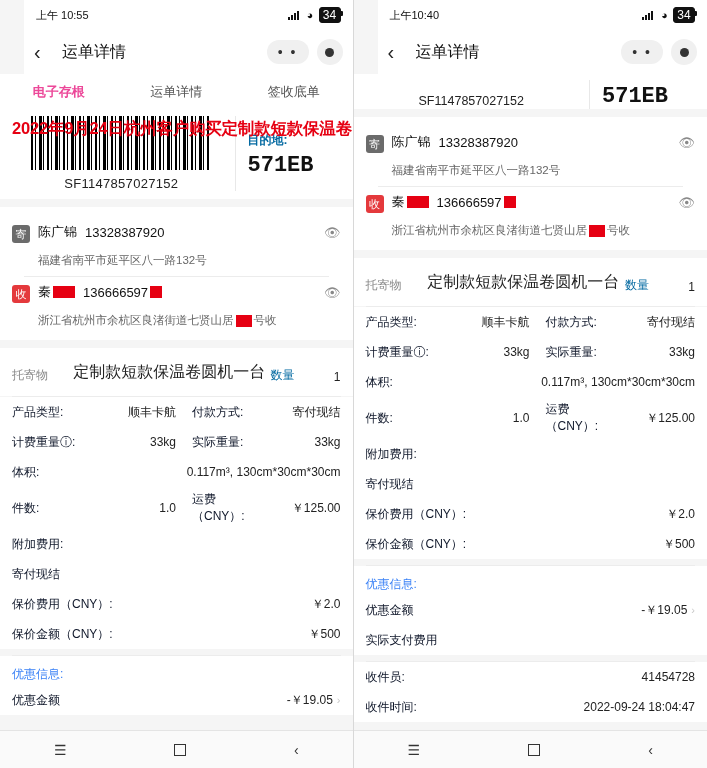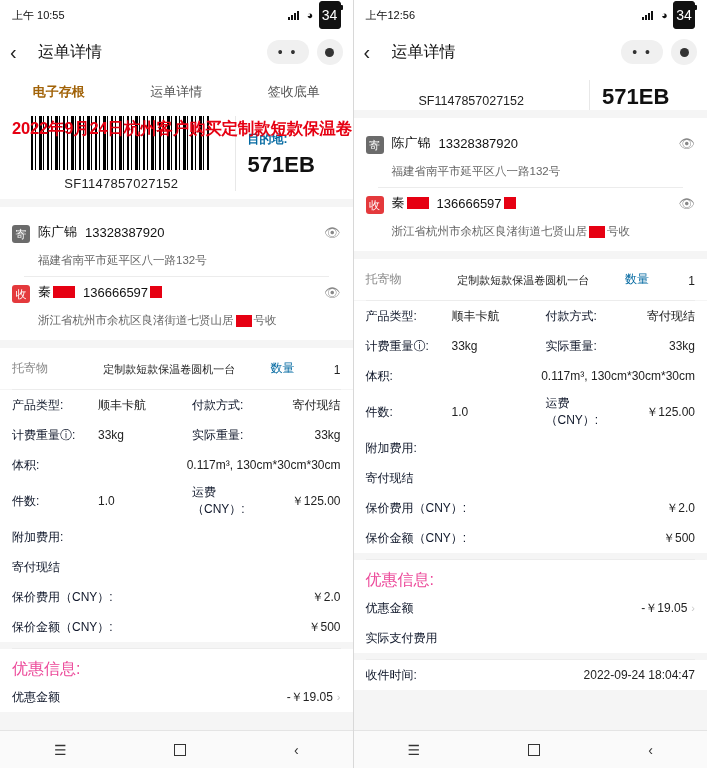--- a/index.html
+++ b/index.html
@@ -9,20 +9,21 @@
     font-family: "Liberation Sans", sans-serif;
     overflow: hidden;
   }
   .screens { display: flex; width: 707px; height: 768px; }
   .screen {
     width: 353.5px; height: 768px;
     background: #f5f5f5;
     position: relative;
     overflow: hidden;
     border-right: 1px solid #d8d8d8;
+    padding-left: 24px;
   }
   .screen:last-child { border-right: none; }
 
   
   .statusbar {
     height: 30px;
     background: #fff;
     display: flex;
     align-items: center;
     padding: 0 12px;
@@ -35,23 +36,23 @@
   .ico-signal { display: inline-block; width: 14px; height: 10px; position: relative; }
   .ico-signal i {
     position: absolute; bottom: 0; width: 2px; background: #111;
   }
   .ico-signal i:nth-child(1){ left:0; height:3px; }
   .ico-signal i:nth-child(2){ left:3px; height:5px; }
   .ico-signal i:nth-child(3){ left:6px; height:7px; }
   .ico-signal i:nth-child(4){ left:9px; height:9px; }
   .ico-wifi { font-size: 11px; line-height: 1; color: #111; }
   .battery {
-    width: 22px; height: 28px; border: 1px solid #111; border-radius: 3px;
+    width: 22px; height: 16px; border: 1px solid #111; border-radius: 3px;
     position: relative; display: flex; align-items: center; justify-content: center;
-    font-size: 14px; color: #fff; background: #111;
+    font-size: 12px; color: #fff; background: #111;
   }
   .battery::after {
     content: ""; position: absolute; right: -3px; top: 3px;
     width: 2px; height: 5px; background: #111; border-radius: 0 1px 1px 0;
   }
 
   
   .navbar {
     height: 44px; background: #fff;
     display: flex; align-items: center;
@@ -74,39 +75,39 @@
   .circ .dot { width: 9px; height: 9px; border-radius: 50%; background: #333; }
 
   
   .content { position: absolute; top: 74px; left: 0; right: 0; bottom: 38px; overflow: hidden; }
 
   .tabs {
     background: #fff; display: flex; height: 36px; align-items: center;
     font-size: 13px; color: #555;
   }
   .tab { flex: 1; text-align: center; position: relative; }
-  .tab.active { color: #a16207; font-weight: bold; }
+  .tab.active { color: #ec4899; font-weight: bold; }
 
   .barcode-row { display: flex; background: #fff; padding: 6px 0 8px 0; }
   .barcode-left { flex: 1 1 auto; display: flex; flex-direction: column; align-items: center; padding-left: 8px; }
   .barcode {
     width: 180px; height: 54px;
     background-image: repeating-linear-gradient(to right,
       #000 0px, #000 2px, #fff 2px, #fff 4px,
       #000 4px, #000 5px, #fff 5px, #fff 8px,
       #000 8px, #000 11px, #fff 11px, #fff 12px,
       #000 12px, #000 13px, #fff 13px, #fff 16px);
   }
   .barcode-num { font-size: 13px; color: #222; margin-top: 6px; letter-spacing: 0.3px; }
   .dest {
     flex: 0 0 118px; border-left: 1px solid #e8e8e8; padding: 2px 0 0 12px;
     display: flex; flex-direction: column; justify-content: center;
   }
   .dest-label { font-size: 12px; font-weight: bold; color: #0369a1; }
-  .dest-code { font-size: 22px; font-weight: bold; color: #111; margin-top: 4px; }
+  .dest-code { font-size: 22px; font-weight: bold; color: #111; margin-top: 4px; font-family: Liberation Mono, monospace; }
 
   .addr-block { padding: 10px 12px 4px 12px; background: #fff; }
   .addr-row { display: flex; align-items: flex-start; padding: 6px 0 8px 0; position: relative; }
   .tag {
     flex: 0 0 18px; width: 18px; height: 18px; border-radius: 3px;
     color: #fff; font-size: 11px; display: flex; align-items: center; justify-content: center;
     margin-top: 2px;
   }
   .tag.send { background: #6b6b6b; }
   .tag.recv { background: #e4393c; }
@@ -117,39 +118,39 @@
   .r-w22 { width: 22px; }
   .r-w16 { width: 16px; }
   .r-w12 { width: 12px; }
   .eye { flex: 0 0 18px; color: #888; font-size: 13px; margin-top: 2px; text-align: right; }
 
   .sep { height: 1px; background: #ececec; margin: 0 12px; }
   .gap { height: 8px; background: #f5f5f5; }
 
   .goods-row { display: flex; align-items: flex-end; padding: 12px; background: #fff; }
   .goods-label { flex: 0 0 56px; font-size: 12px; color: #888; }
-  .goods-value { flex: 1 1 auto; font-size: 11px; color: #222; text-align: center; line-height: 1.5; }
+  .goods-value { flex: 1 1 auto; font-size: 16px; color: #222; text-align: center; line-height: 1.5; }
   .goods-label2 { flex: 0 0 40px; font-size: 12px; color: #0369a1; text-align: left; }
   .goods-qty { flex: 0 0 30px; font-size: 12px; color: #222; text-align: right; }
 
   .kv-list { background: #fff; padding: 0 12px; }
   .kv {
     display: flex; align-items: center; min-height: 30px;
     font-size: 12px; padding: 4px 0;
   }
   .kv .k { color: #0f172a; }
   .kv .v { color: #222; }
   .kv .k1 { flex: 0 0 86px; }
-  .kv .v1 { flex: 0 0 78px; text-align: left; }
+  .kv .v1 { flex: 0 0 78px; text-align: right; }
   .kv .k2 { flex: 0 0 78px; padding-left: 16px; }
   .kv .v2 { flex: 1 1 auto; text-align: right; }
   .kv.full .k { flex: 0 0 auto; }
   .kv.full .v { flex: 1 1 auto; text-align: right; }
   .kv .arrow { color: #c8c8c8; margin-left: 4px; font-size: 11px; }
-  .sec-title { font-size: 16px; color: #ec4899; padding: 10px 0 2px 0; }
+  .sec-title { font-size: 12px; color: #3b82f6; padding: 10px 0 2px 0; }
 
   
   .overlay-text {
     position: absolute;
     top: 118px; left: 12px;
     font-size: 16.5px;
     font-weight: bold;
     color: #e60012;
     white-space: nowrap;
     z-index: 50;
@@ -329,21 +330,21 @@
     <div class="bottombar">
       <span class="b">☰</span>
       <span class="sq"></span>
       <span class="b">‹</span>
     </div>
   </div>
 
   <div class="screen">
 
     <div class="statusbar">
-      <span class="sb-time">上午12:56</span>
+      <span class="sb-time">上午10:40</span>
       <span class="sb-spacer"></span>
       <span class="sb-icons">
         <span class="ico-signal">
             <i></i>
             <i></i>
             <i></i>
             <i></i>
           </span>
         <span class="ico-wifi">◕</span>
         <span class="battery">34</span>
@@ -468,20 +469,24 @@
         </div>
         <div class="kv full">
           <span class="k">实际支付费用</span>
         </div>
       </div>
 
       <div class="sep" style="margin-top:6px"></div>
 
       <div class="kv-list">
         <div class="kv full">
+          <span class="k">收件员:</span>
+          <span class="v">41454728</span>
+        </div>
+        <div class="kv full">
           <span class="k">收件时间:</span>
           <span class="v">2022-09-24 18:04:47</span>
         </div>
       </div>
 
     </div>
 
     <div class="bottombar">
       <span class="b">☰</span>
       <span class="sq"></span>

